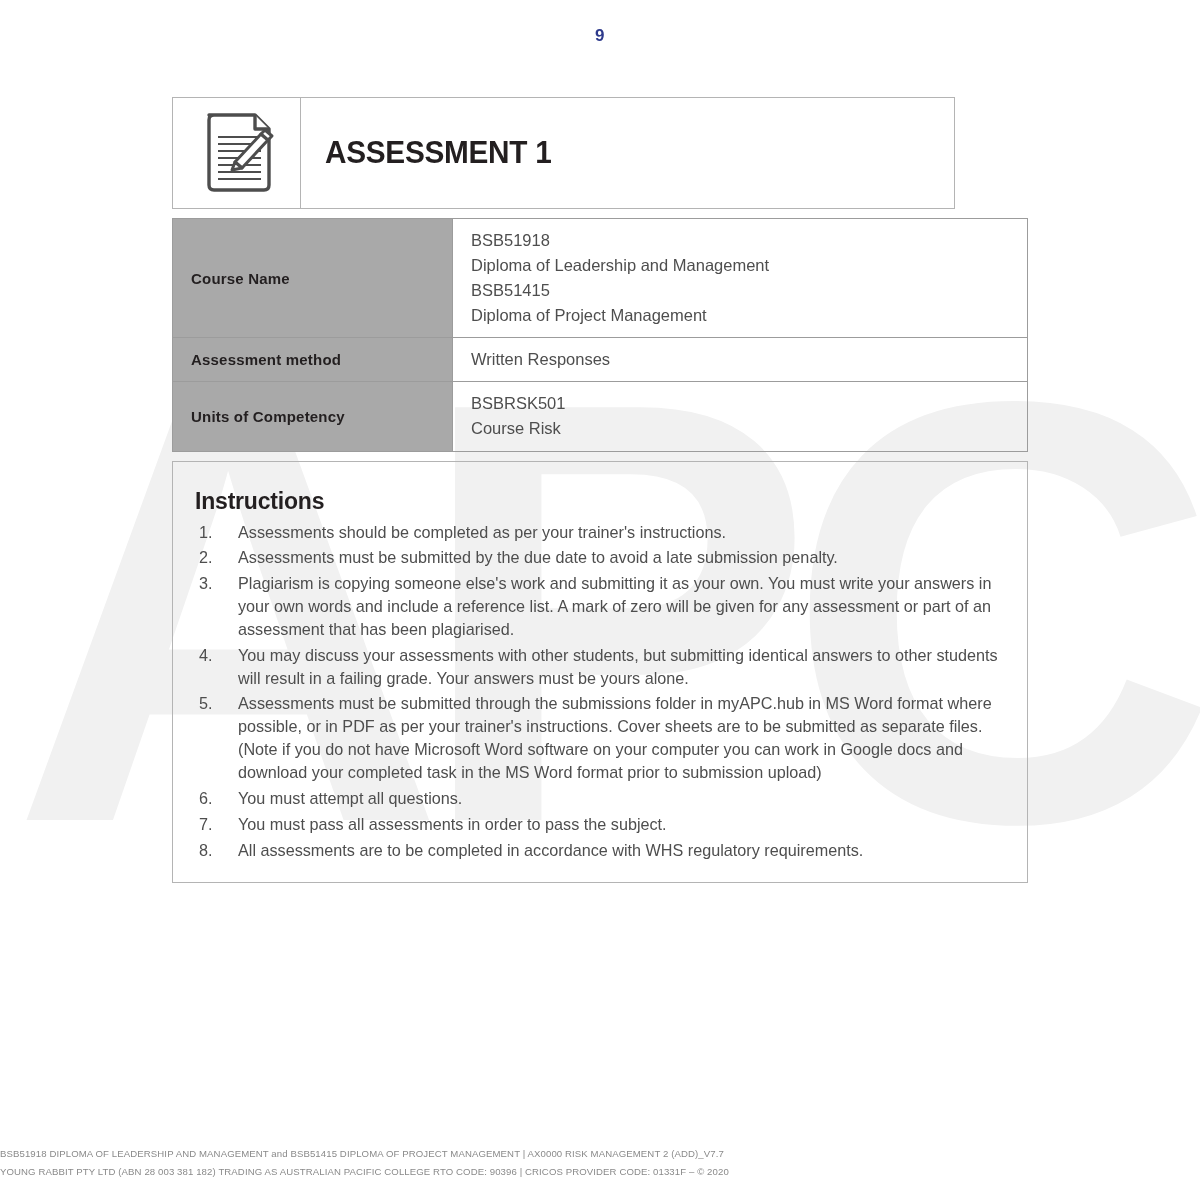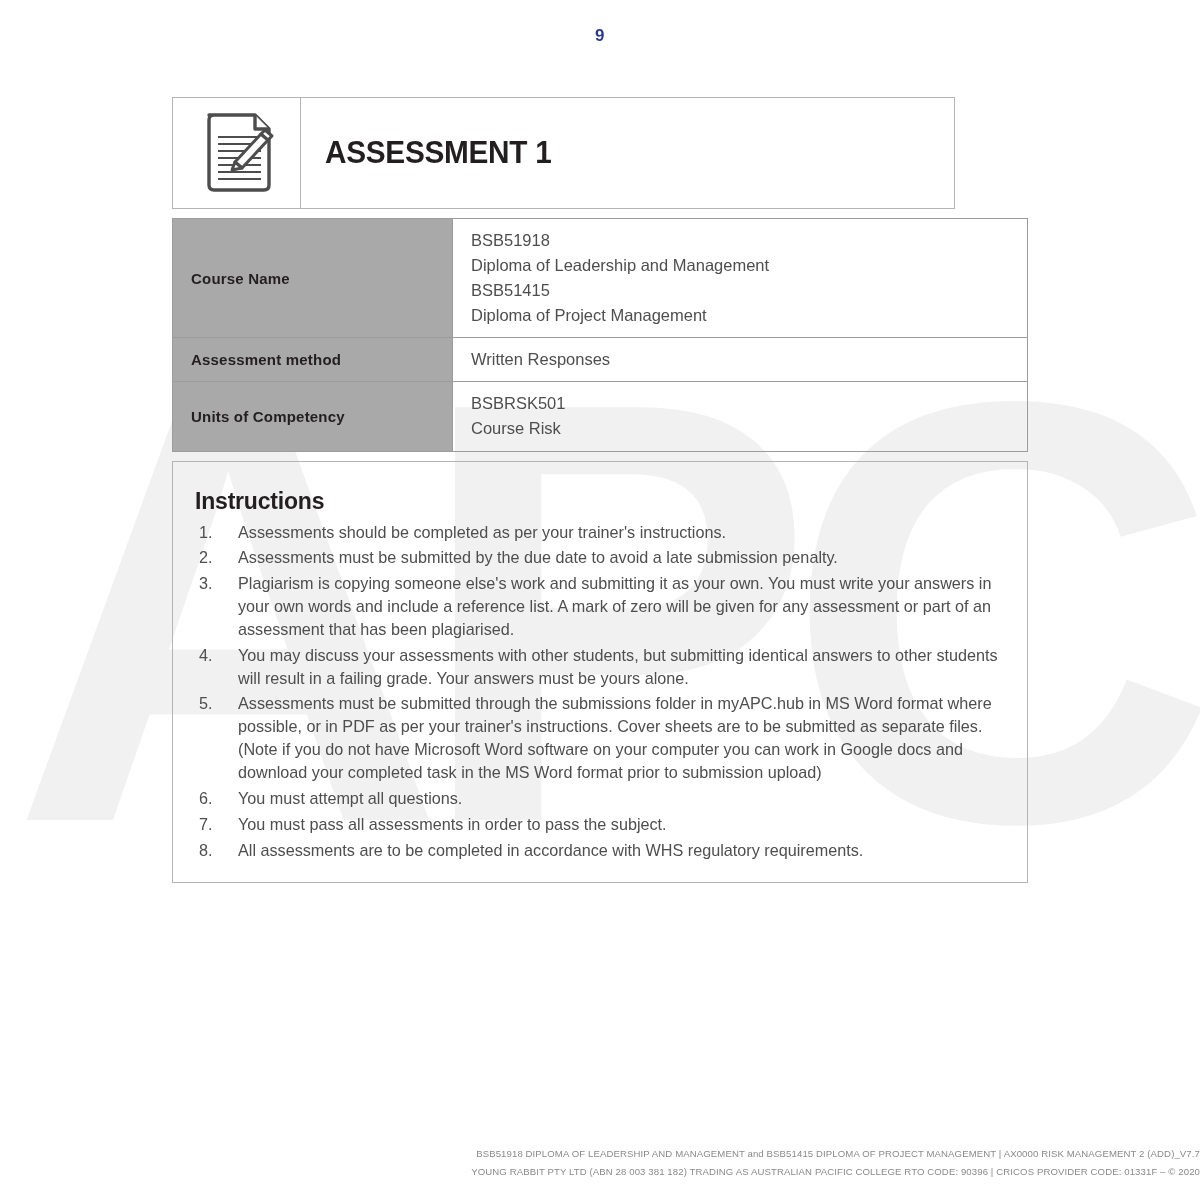--- a/index.html
+++ b/index.html
@@ -163,21 +163,21 @@
     text-align: left;
     color: #4e4e4e;
   }
 
   
   #footer {
     position: absolute;
     left: 0;
     bottom: 18px;
     width: 1200px;
-    text-align: right;
+    text-align: left;
     z-index: 2;
   }
   #footer .footer-line {
     font-size: 9.6px;
     color: #8a8a8a;
     letter-spacing: 0.1px;
     line-height: 1.95;
     font-family: "Liberation Sans", sans-serif;
   }
 </style>

